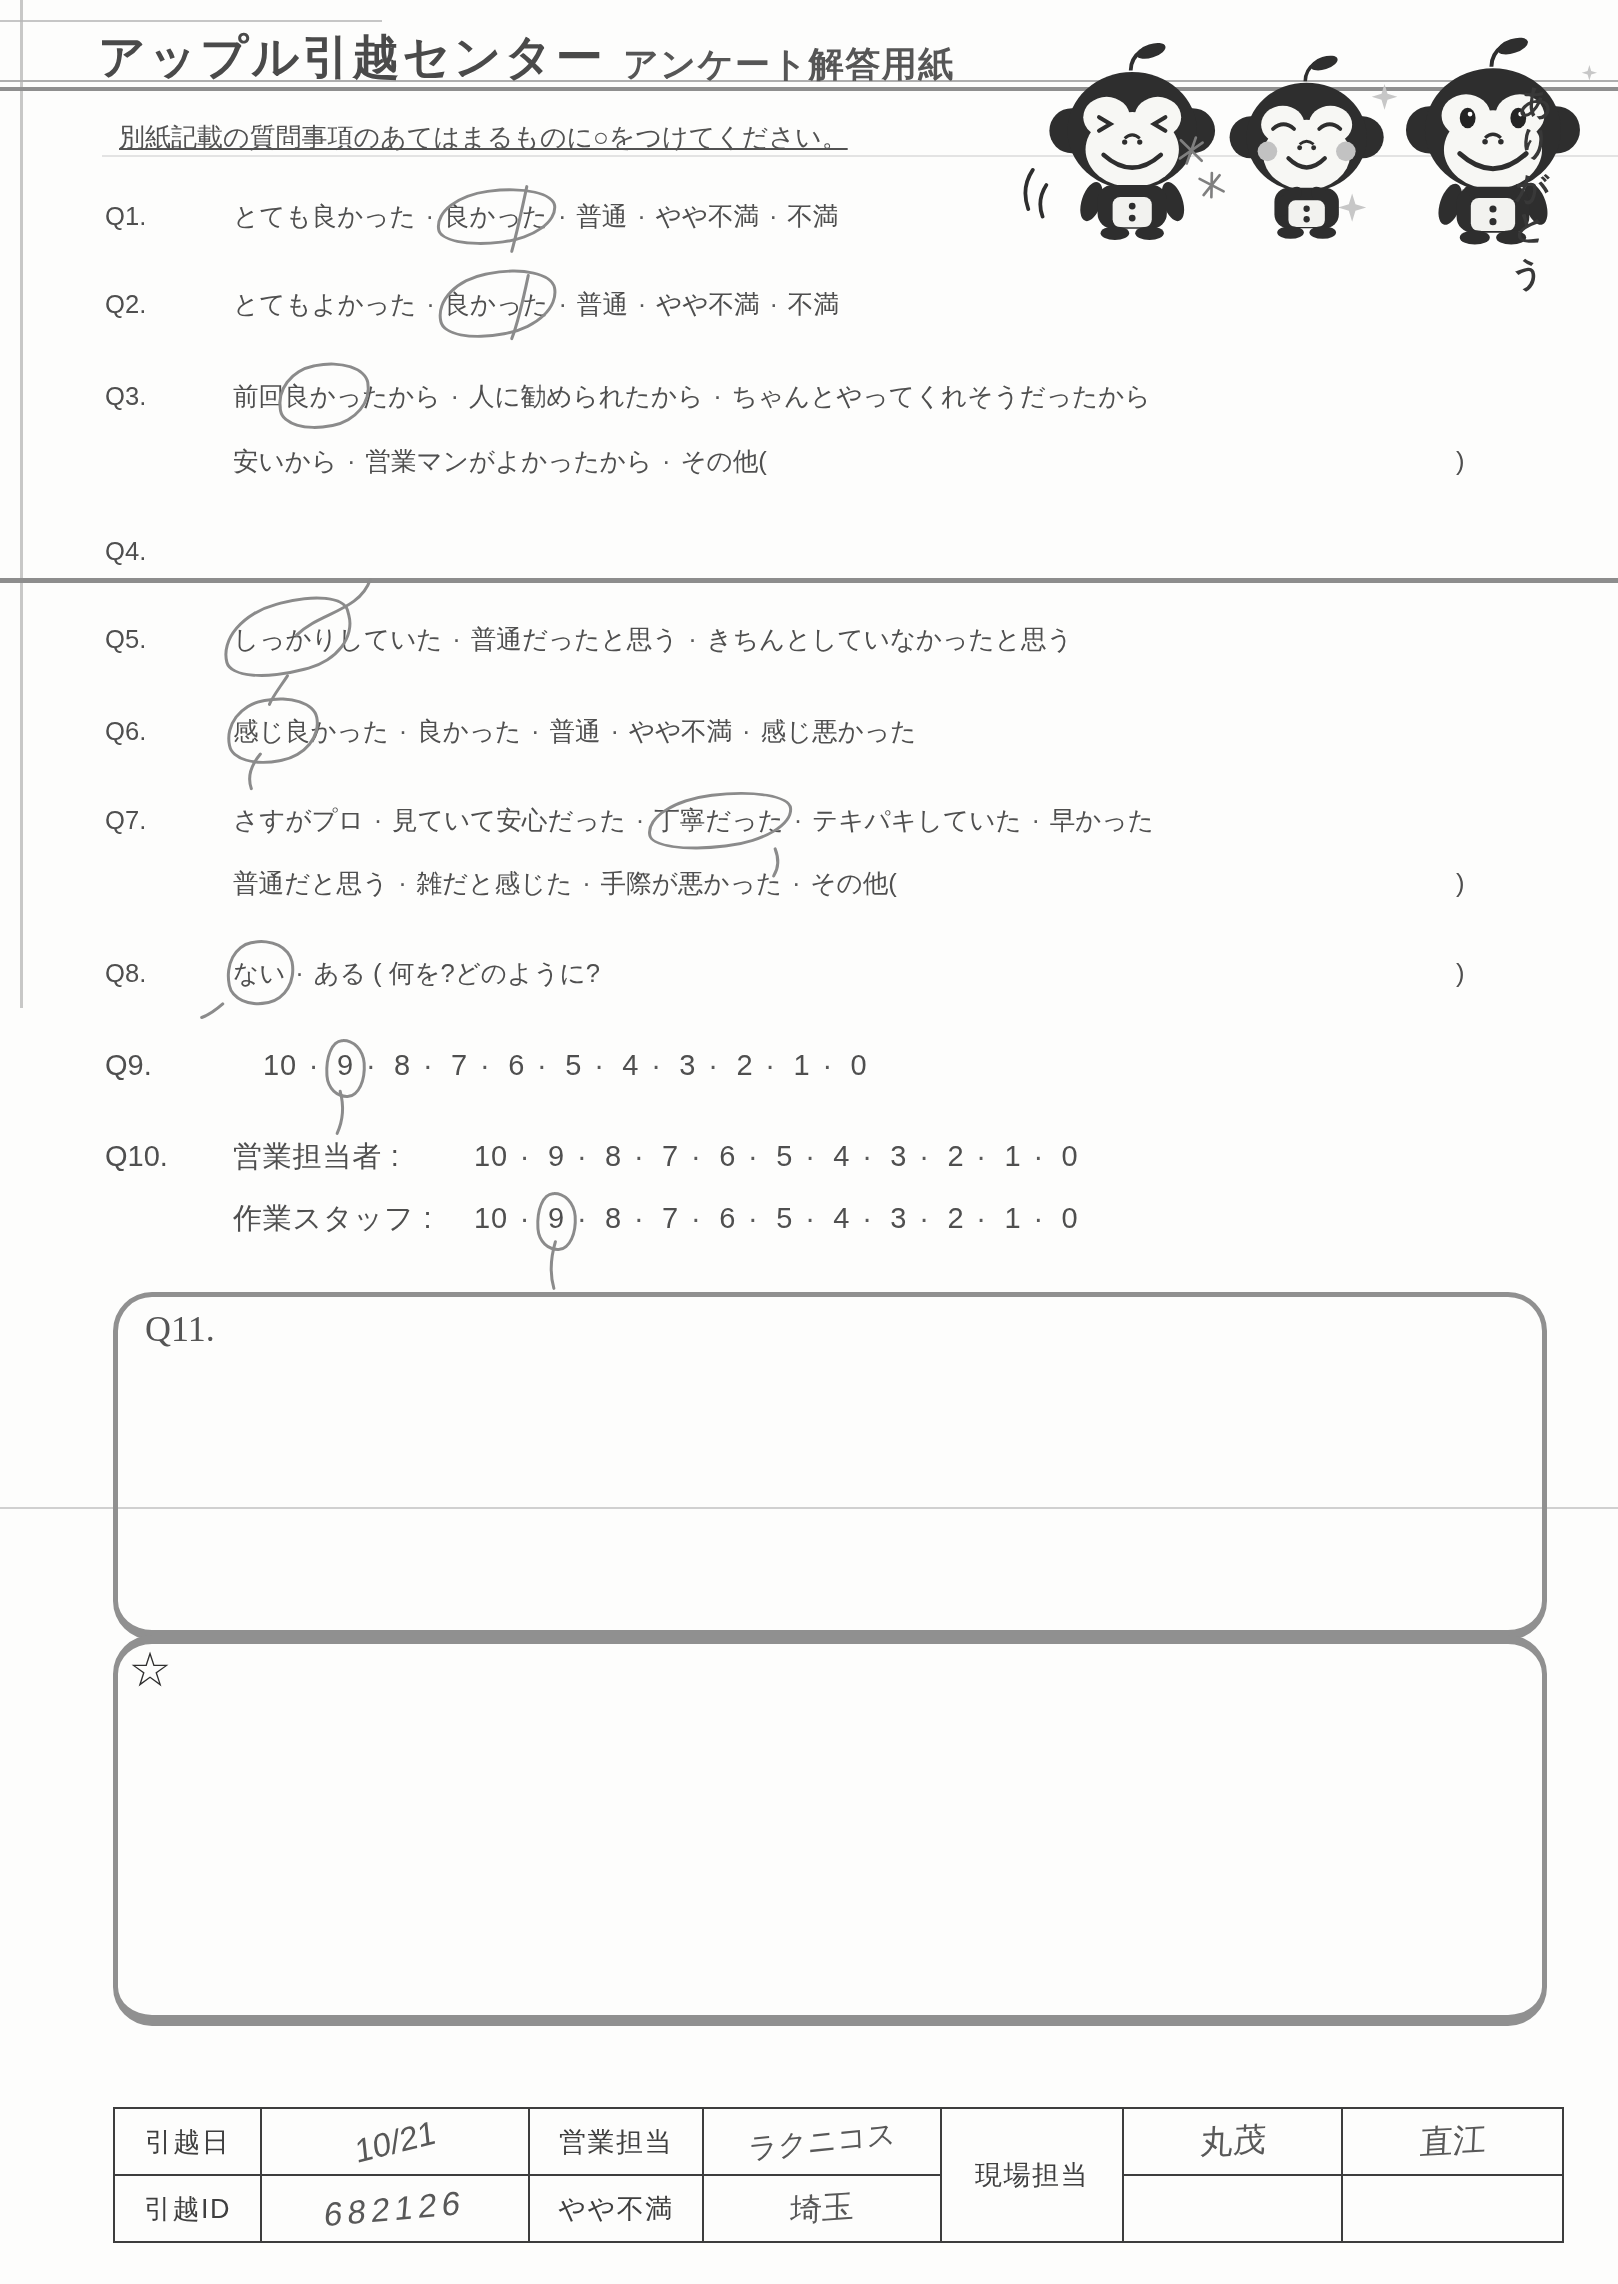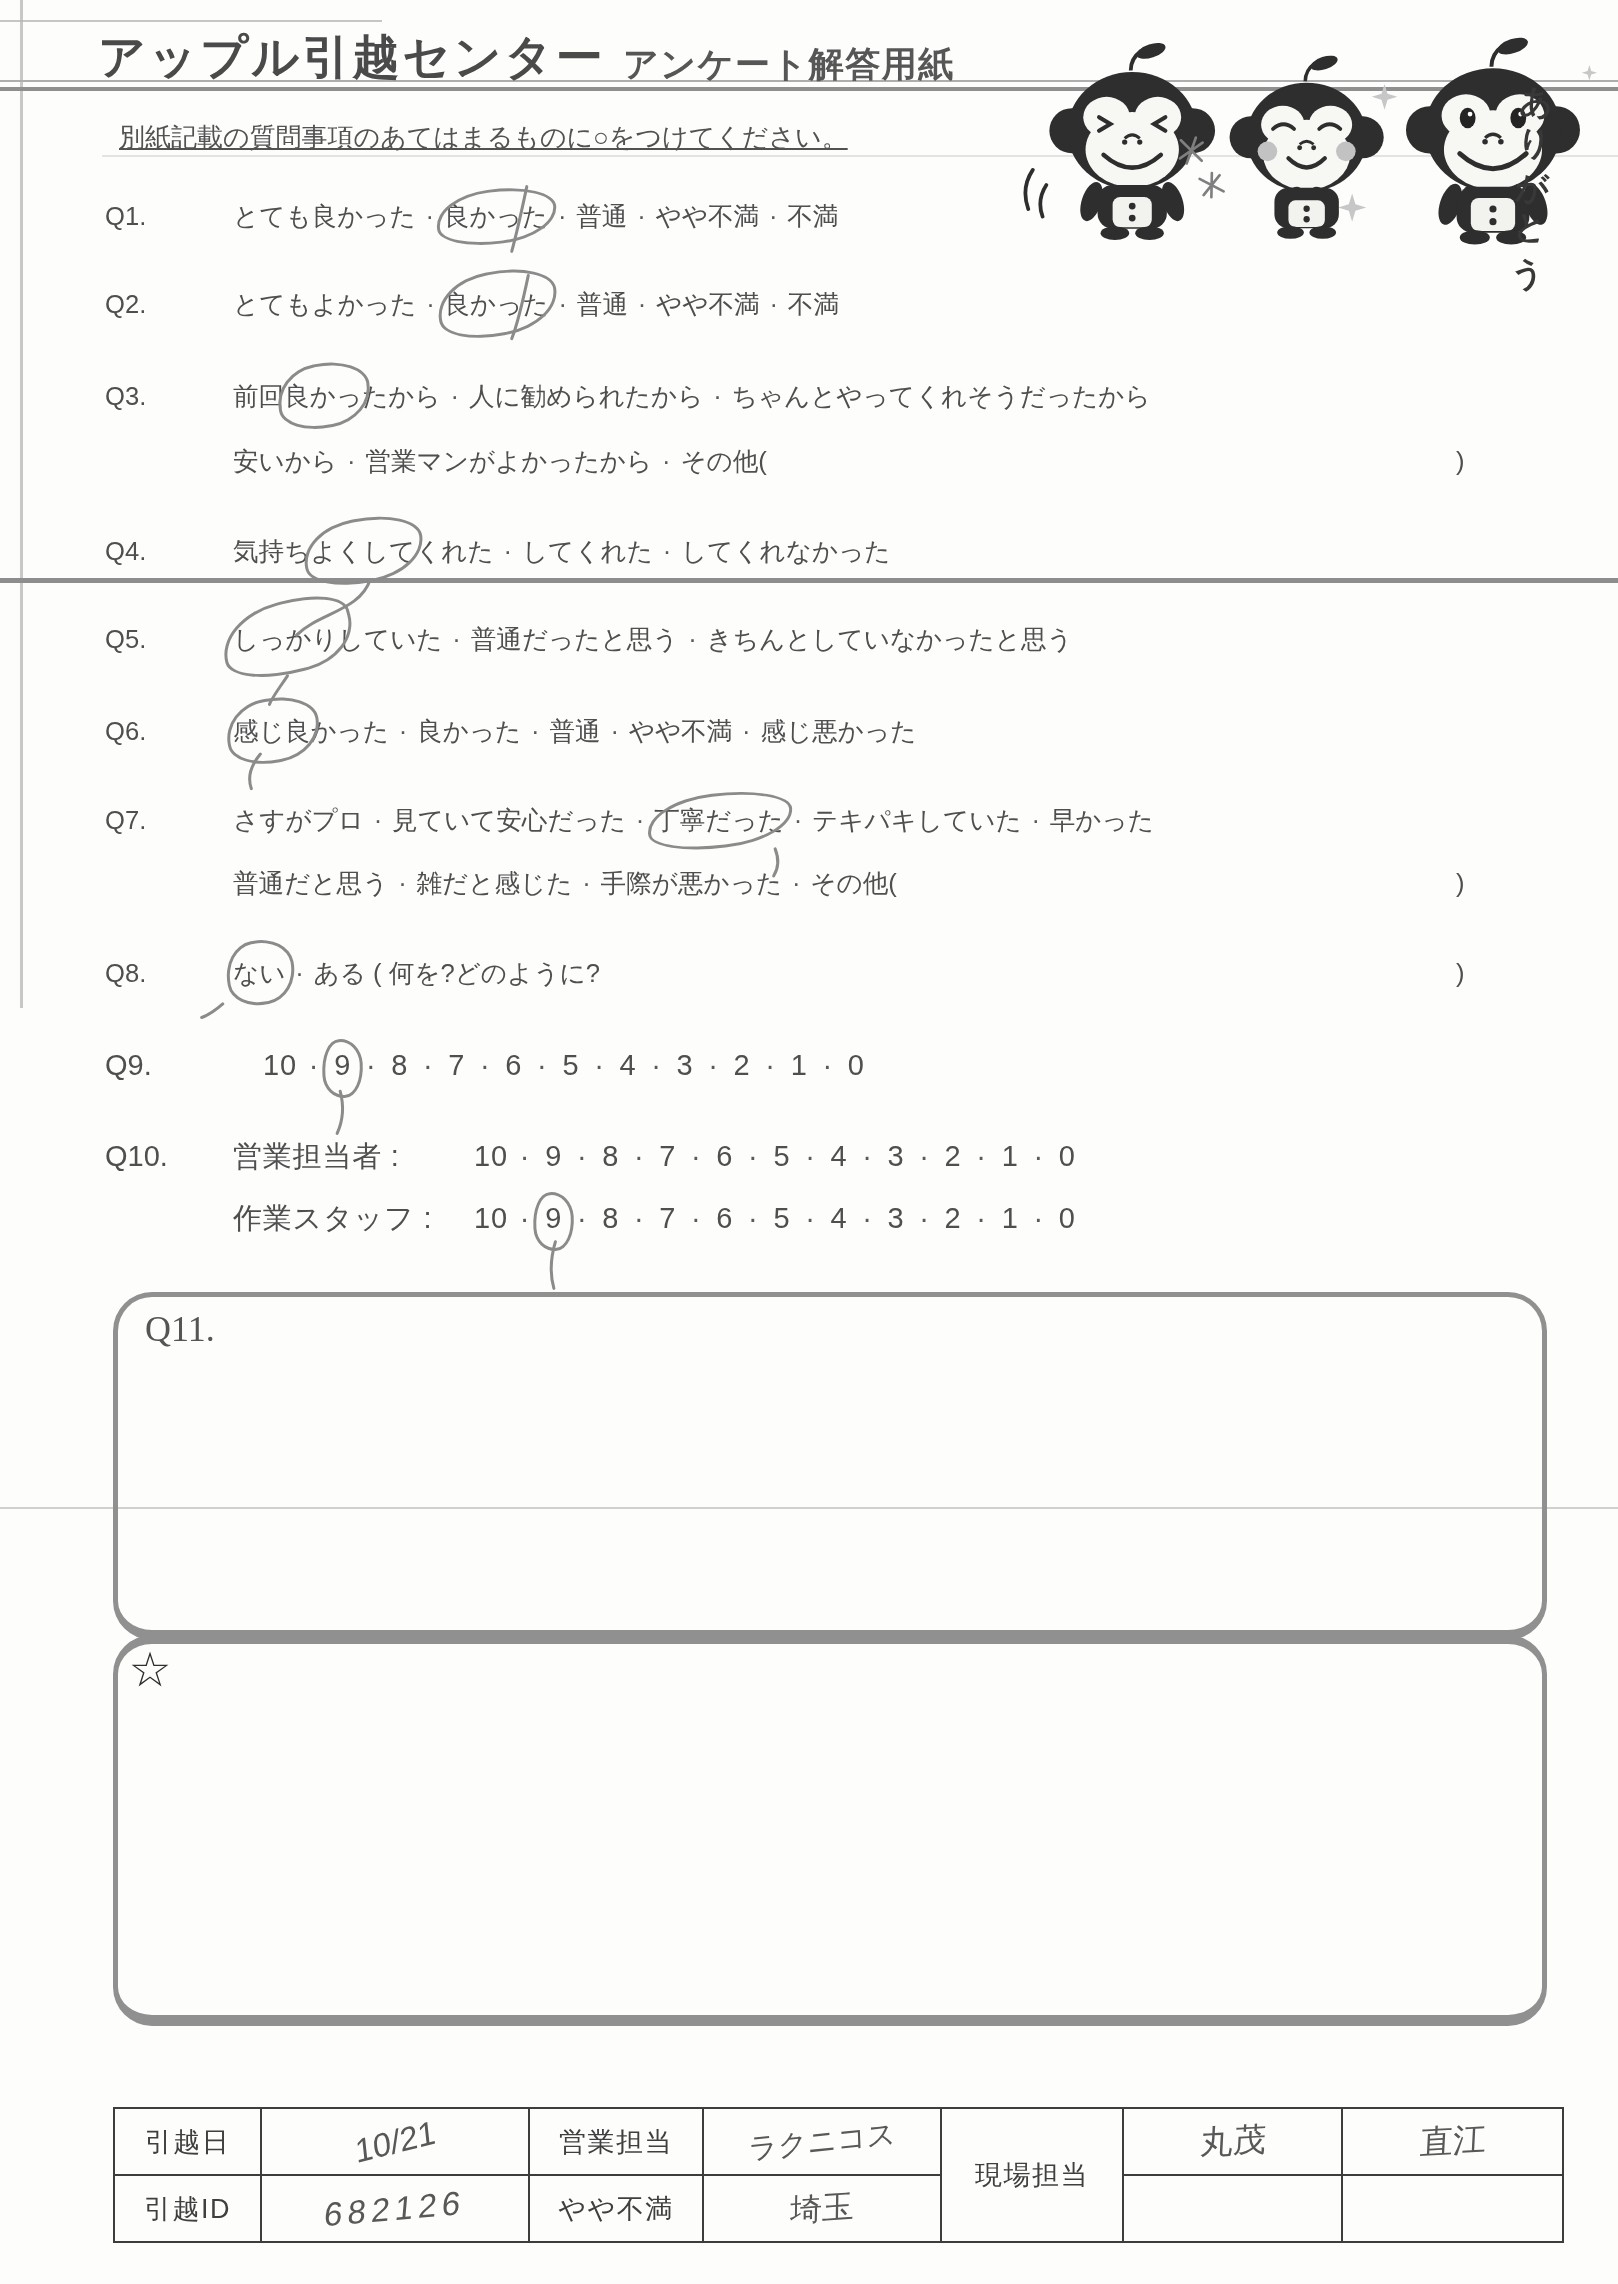--- a/index.html
+++ b/index.html
@@ -30,21 +30,21 @@
   }
   #mascots{top:22.6px;left:1023px;z-index:2;}
   
   #questions{position:absolute;top:0;left:0;width:1618px;height:1279px;z-index:3;}
   .qrow{position:absolute;left:0;width:1618px;height:53px;line-height:53px;font-size:25.6px;color:#4f4f4f;white-space:nowrap;}
   .qlabel{position:absolute;left:105px;}
   .opts{position:absolute;left:233px;}
   .r10 .opts{left:263px;}
   .scale{font-size:29px;}
   .scale .opts{font-size:29px;letter-spacing:0.8px;}
-  .scale .opt{display:inline-block;min-width:22.6px;text-align:center;}
+  .scale .opt{display:inline-block;min-width:22.6px;text-align:right;}
   .prefix{display:inline-block;width:241px;}
   .sep{display:inline-block;margin:0 9.8px;color:#5a5a5a;}
   .scale .sep{margin:0 12px;}
   .far-paren{position:absolute;left:1456px;}
   .r0{top:190px}.r1{top:278px}.r2{top:370px}.r3{top:435px}.r4{top:525px}
   .r5{top:613px}.r6{top:705px}.r7{top:794px}.r8{top:857px}.r9{top:947px}
   .r10{top:1039px}.r11{top:1130px}.r12{top:1192px}
   
   .circled{position:relative;display:inline-block;line-height:1.2;}
   .circled::after{
@@ -197,21 +197,20 @@
     <div class="qrow r2">
       <span class="qlabel">Q3.</span>
       <span class="opts"><span class="opt"><span>前回</span><span class="circled c-tall">良かっ</span><span>たから</span></span><span class="sep">·</span><span class="opt">人に勧められたから</span><span class="sep">·</span><span class="opt">ちゃんとやってくれそうだったから</span></span>
     </div>
     <div class="qrow r3">
       <span class="opts"><span class="opt">安いから</span><span class="sep">·</span><span class="opt">営業マンがよかったから</span><span class="sep">·</span><span class="opt">その他(</span></span>
       <span class="far-paren">)</span>
     </div>
     <div class="qrow r4">
       <span class="qlabel">Q4.</span>
-      <span class="opts"><span class="opt"><span>気持ち</span><span class="circled c-tall">よくして</span><span>くれた</span></span><span class="sep">·</span><span class="opt">してくれた</span><span class="sep">·</span><span class="opt">してくれなかった</span></span>
     </div>
     <div class="qrow r5">
       <span class="qlabel">Q5.</span>
       <span class="opts"><span class="opt"><span class="circled c-loop">しっかり</span><span>していた</span></span><span class="sep">·</span><span class="opt">普通だったと思う</span><span class="sep">·</span><span class="opt">きちんとしていなかったと思う</span></span>
     </div>
     <div class="qrow r6">
       <span class="qlabel">Q6.</span>
       <span class="opts"><span class="opt"><span class="circled c-tall">感じ良</span><span>かった</span></span><span class="sep">·</span><span class="opt">良かった</span><span class="sep">·</span><span class="opt">普通</span><span class="sep">·</span><span class="opt">やや不満</span><span class="sep">·</span><span class="opt">感じ悪かった</span></span>
     </div>
     <div class="qrow r7">

